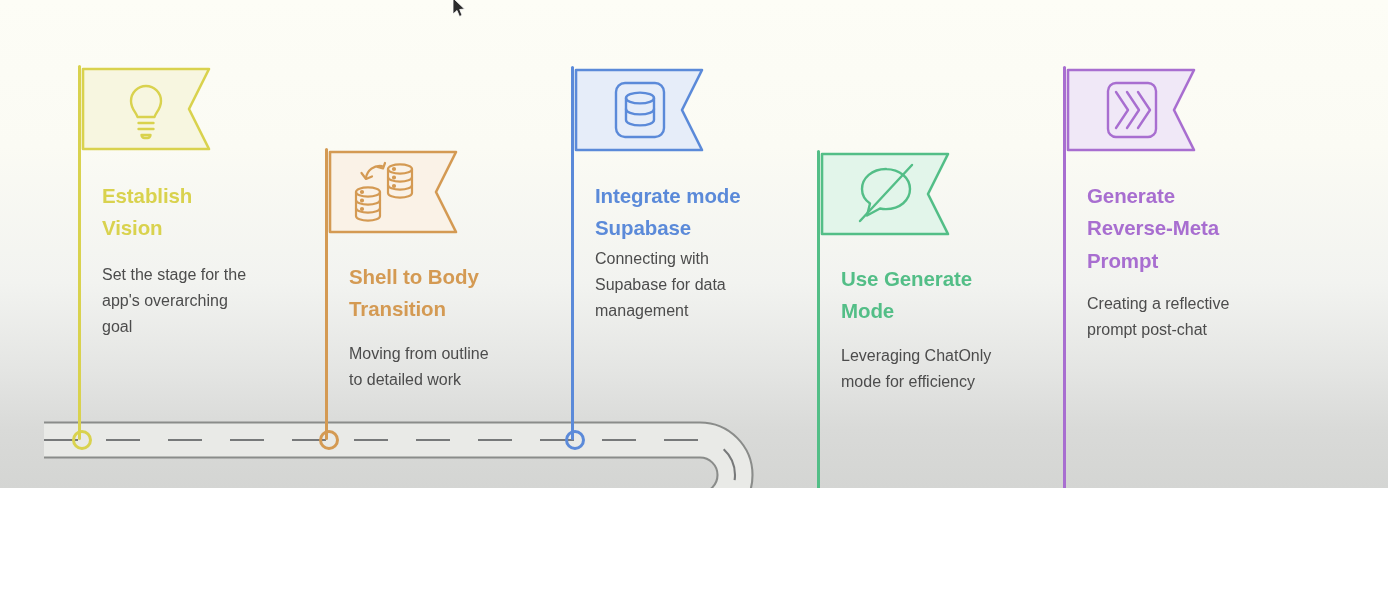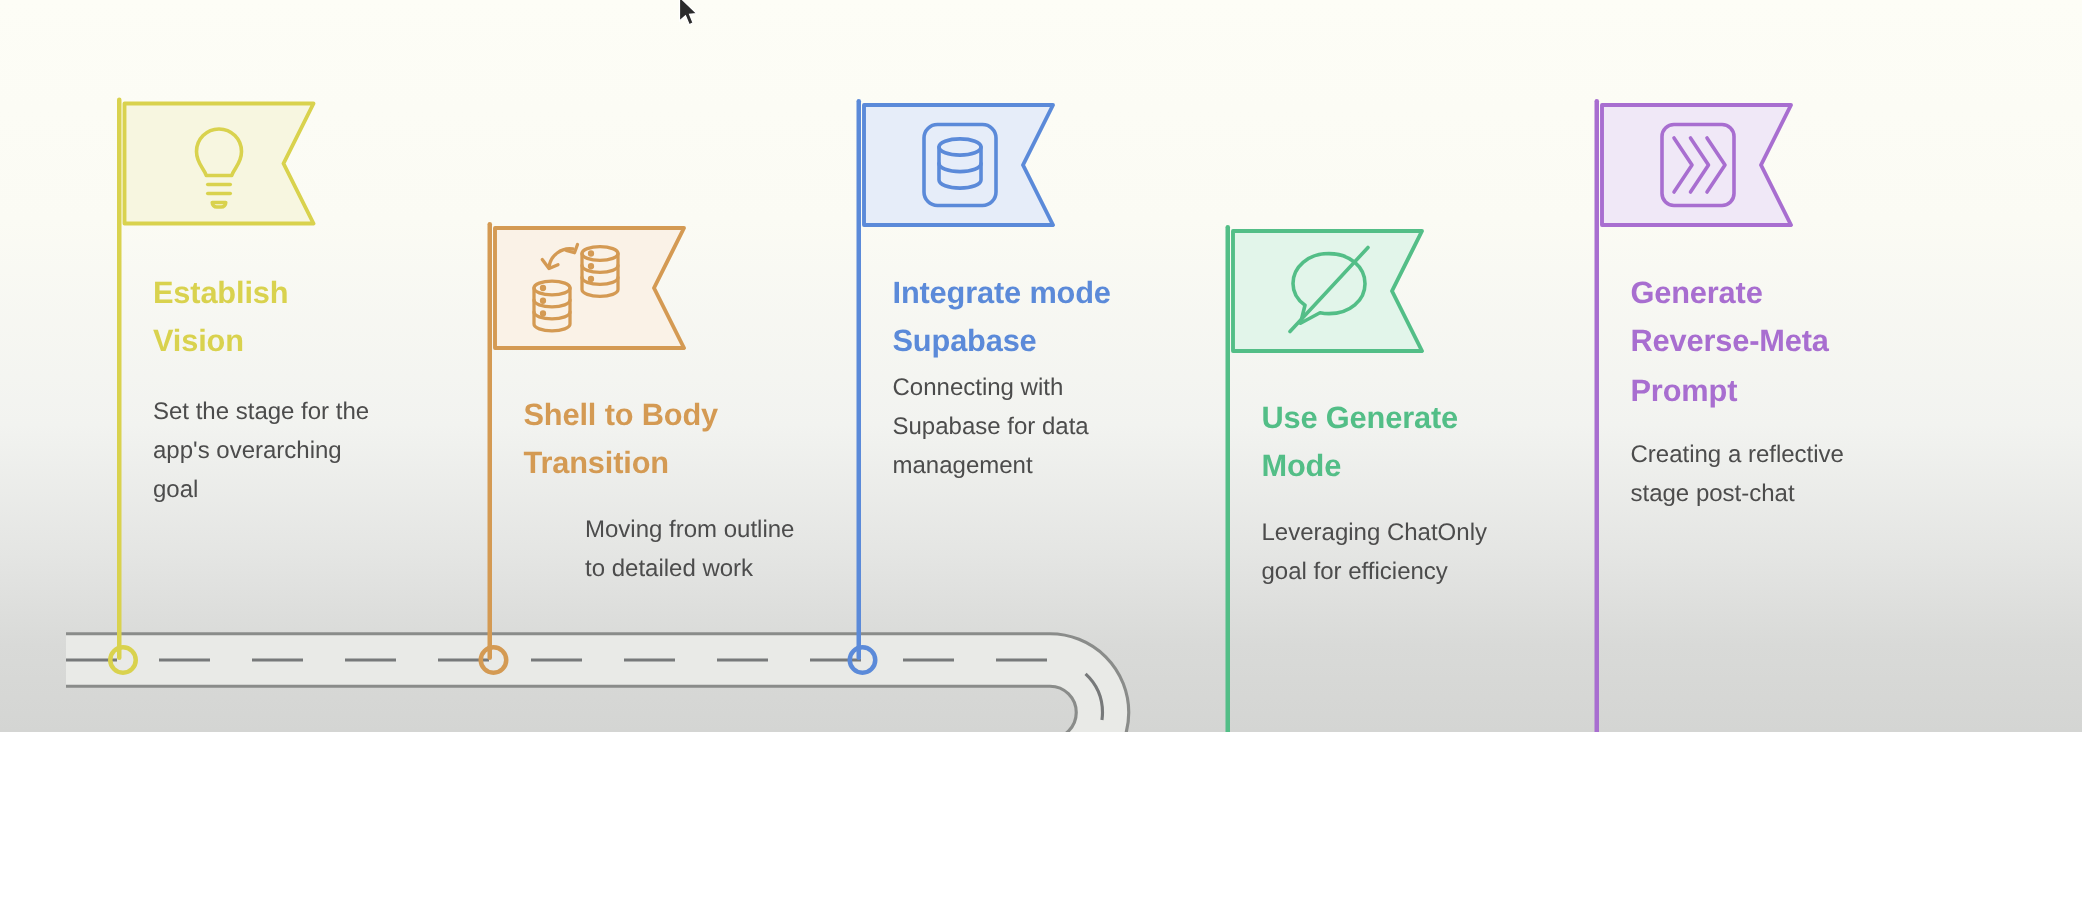--- a/index.html
+++ b/index.html
@@ -174,21 +174,21 @@
             <circle cx="34" cy="61" r="1"></circle>
 
           <path d="M38 30 a14 14 0 0 1 16 -12"></path>
           <path d="M33.5 25 L38 31 L44 28.5"></path>
           <path d="M57 15 L55 20.5 L49.5 19"></path>
         </g>
       </svg>
     </div>
     <div class="m-title" style="top:113px; color:#d49a53;">Shell to Body
 Transition</div>
-    <div class="m-desc" style="top:193px;margin-left:41px;">Moving from outline
+    <div class="m-desc" style="top:193px;">Moving from outline
 to detailed work</div>
   </div>
 
   <div class="milestone" id="ms-2" style="left:571px; top:66px;">
     <div class="pole" style="background:#5b8ad9; height:374px;"></div>
     <div class="flag">
       <svg viewBox="0 0 132 88">
         <path d="M2 4 H128 L108 44 L128 84 H2 Z" fill="#e6edf9" stroke="#5b8ad9" stroke-width="2.6" stroke-linejoin="round"></path>
         <g fill="none" stroke="#5b8ad9" stroke-width="2.4" stroke-linecap="round" stroke-linejoin="round">
           <rect x="42" y="17" width="48" height="54" rx="9"></rect>
@@ -212,40 +212,40 @@
         <path d="M2 4 H128 L108 44 L128 84 H2 Z" fill="#e2f5ea" stroke="#53be87" stroke-width="2.6" stroke-linejoin="round"></path>
         <g fill="none" stroke="#53be87" stroke-width="2.4" stroke-linecap="round" stroke-linejoin="round">
           <path d="M66 19 c-14 0 -24 9 -24 20 c0 6 3 11 8 14.5 l-3 12 l13 -7 a30 30 0 0 0 6 0.6 c14 0 24 -9 24 -20 c0 -11 -10 -20 -24 -20 z"></path>
           <path d="M40 71 L92 15"></path>
         </g>
       </svg>
     </div>
     <div class="m-title" style="top:113px; color:#53be87;">Use Generate
 Mode</div>
     <div class="m-desc" style="top:193px;">Leveraging ChatOnly
-goal for efficiency</div>
+mode for efficiency</div>
   </div>
 
   <div class="milestone" id="ms-4" style="left:1063px; top:66px;">
     <div class="pole" style="background:#a86ed0; height:481px;"></div>
     <div class="flag">
       <svg viewBox="0 0 132 88">
         <path d="M2 4 H128 L108 44 L128 84 H2 Z" fill="#f0e8f7" stroke="#a86ed0" stroke-width="2.6" stroke-linejoin="round"></path>
         <g fill="none" stroke="#a86ed0" stroke-width="2.4" stroke-linecap="round" stroke-linejoin="round">
           <rect x="42" y="17" width="48" height="54" rx="8"></rect>
           <path d="M50 26 L62 44 L50 62"></path>
           <path d="M61 26 L73 44 L61 62"></path>
           <path d="M72 26 L84 44 L72 62"></path>
         </g>
       </svg>
     </div>
     <div class="m-title" style="top:114px; color:#a86ed0;">Generate
 Reverse-Meta
 Prompt</div>
     <div class="m-desc" style="top:225px;">Creating a reflective
-stage post-chat</div>
+prompt post-chat</div>
   </div>
 
   <svg id="cursor" style="left:452px; top:-2px;" viewBox="0 0 14 20">
     <path d="M1 0 L1 16 L5 12.5 L7.5 18.5 L10 17.2 L7.7 11.5 L12.5 11 Z" fill="#2b2b2b" stroke="#ffffff" stroke-width="0.8"></path>
   </svg>
 
 </div>
 
 </body></html>

